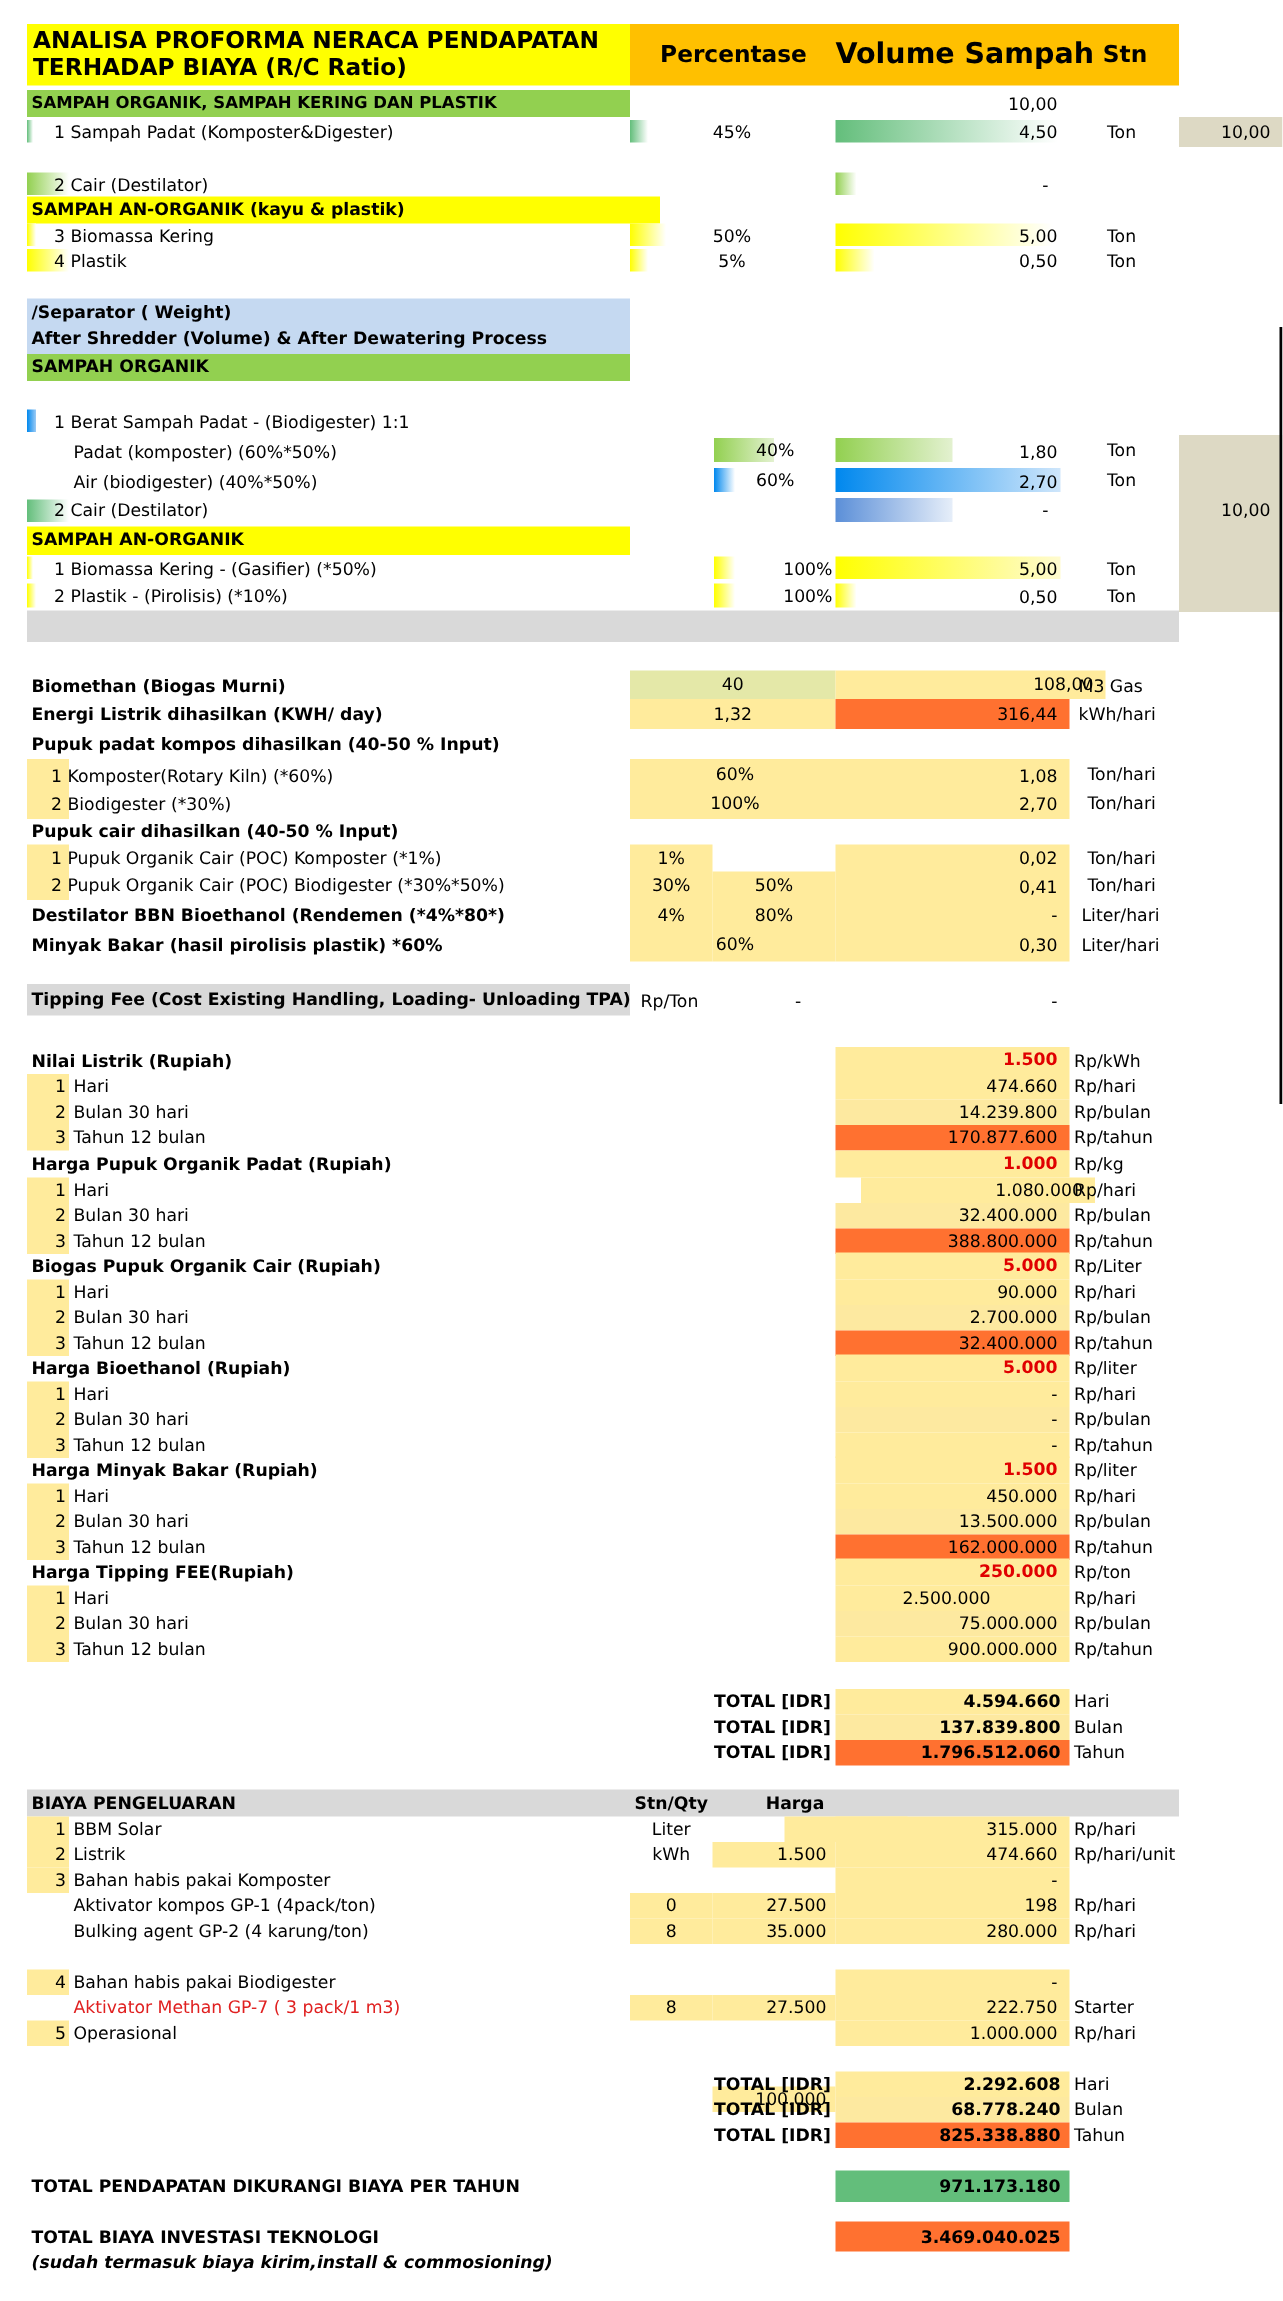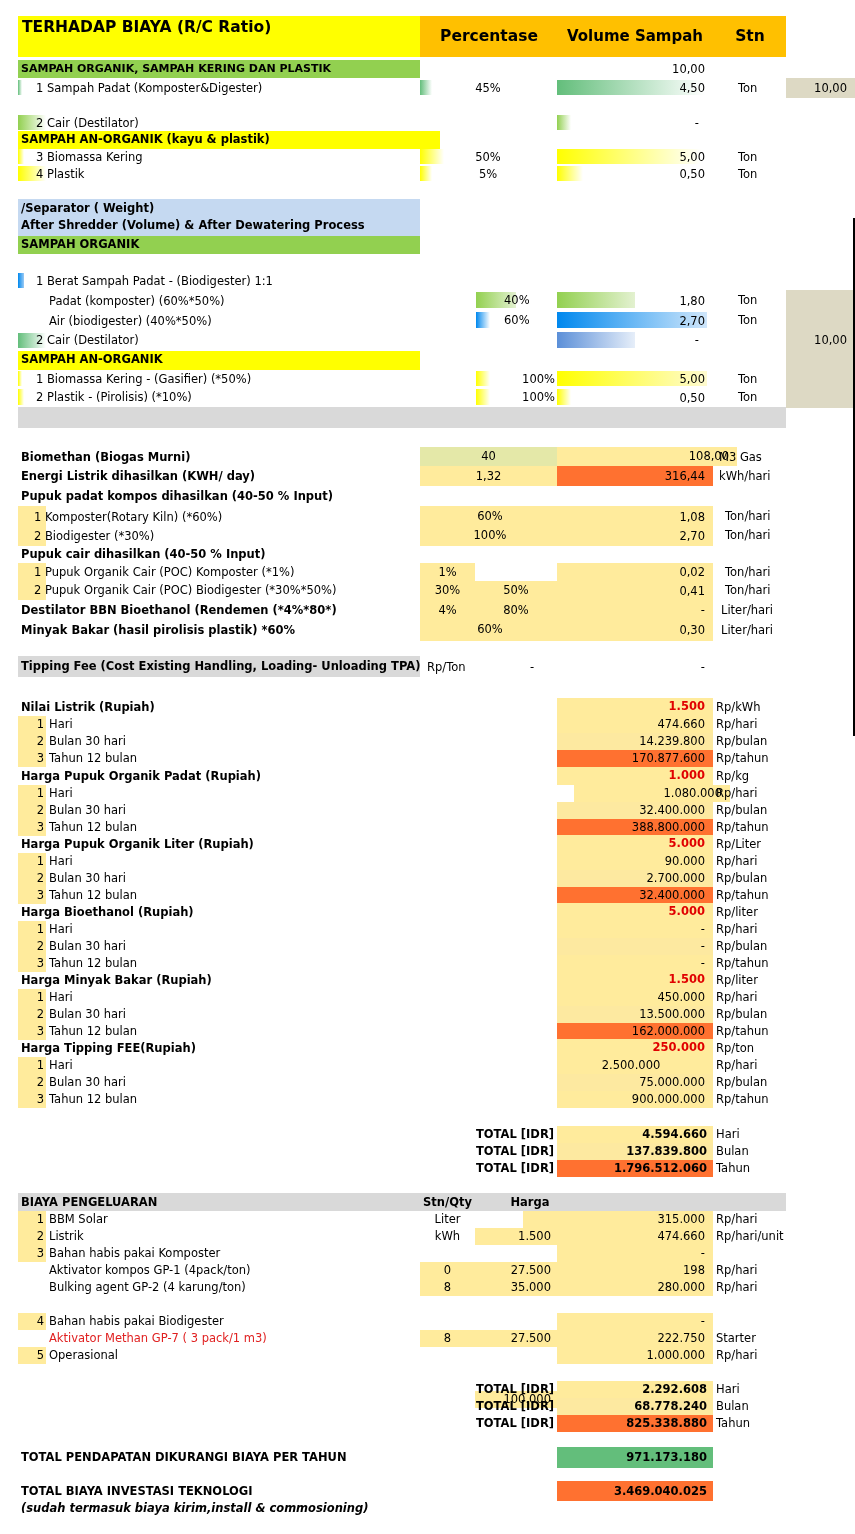--- a/index.html
+++ b/index.html
@@ -21,25 +21,26 @@
   .green-tot { background:#63be7b; }
   .red { color:#e00000; }
   .redtxt { color:#e02020; }
   .num-idx { position:absolute; width:28px; text-align:right; padding-right:2px; box-sizing:border-box; }
   .bar { position:absolute; }
 </style>
 </head>
 <body>
 
 <div class="abs yel-h" style="left:18px; top:16px; width:402px; height:41px; padding:2px 4px; font-size:15.5px; font-weight:bold; line-height:18px;">
+  <div>ANALISA PROFORMA NERACA PENDAPATAN</div>
   <div>TERHADAP BIAYA (R/C Ratio)</div>
 </div>
 <div class="abs" style="left:420px; top:16px; width:366px; height:41px; background:#ffc000;"></div>
 <div class="abs b c" style="left:430px; top:28px; width:118px; font-size:15.5px;">Percentase</div>
-<div class="abs b c" style="left:557px; top:28px; width:156px; font-size:15px;">Volume Sampah</div>
+<div class="abs b c" style="left:557px; top:28px; width:156px; font-size:19px;">Volume Sampah</div>
 <div class="abs b c" style="left:725px; top:28px; width:50px; font-size:15.5px;">Stn</div>
 
 <div class="abs green-h b" style="left:18px; top:60px; width:402px; height:18px; padding-left:3px; font-size:11px;">SAMPAH ORGANIK, SAMPAH KERING DAN PLASTIK</div>
 <div class="abs r" style="left:557px; top:61px; width:148px;">10,00</div>
 
 <div class="bar" style="left:18px; top:80px; width:4px; height:15px; background:linear-gradient(90deg,#63be7b,#fff);"></div>
 <div class="abs" style="left:36px; top:80px;">
   <span>1</span>
   <span>Sampah Padat (Komposter&amp;Digester)</span>
 </div>
@@ -255,21 +256,21 @@
       <span style="position:absolute;left:31px;">Bulan 30 hari</span>
     </div>
     <div class="abs y2 r" style="left:557px; top:802px; width:156px; height:17px; padding-right:8px;">32.400.000</div>
     <div class="abs" style="left:716px; top:802px;">Rp/bulan</div>
     <div class="abs" style="left:18px; top:819px; width:400px;">
       <span class="num-idx" style="left:0;top:0;">3</span>
       <span style="position:absolute;left:31px;">Tahun 12 bulan</span>
     </div>
     <div class="abs org r" style="left:557px; top:819px; width:156px; height:17px; padding-right:8px;">388.800.000</div>
     <div class="abs" style="left:716px; top:819px;">Rp/tahun</div>
-    <div class="abs b" style="left:21px; top:836px;">Harga Pupuk Organik Liter (Rupiah)</div>
+    <div class="abs b" style="left:21px; top:836px;">Biogas Pupuk Organik Cair (Rupiah)</div>
     <div class="abs y1 b r red" style="left:557px; top:835px; width:156px; height:18px; padding-right:8px;">5.000</div>
     <div class="abs" style="left:716px; top:836px;">Rp/Liter</div>
     <div class="bar y1" style="left:18px; top:853px; width:28px; height:51px;"></div>
     <div class="abs" style="left:18px; top:853px; width:400px;">
       <span class="num-idx" style="left:0;top:0;">1</span>
       <span style="position:absolute;left:31px;">Hari</span>
     </div>
     <div class="abs y1 r" style="left:557px; top:853px; width:156px; height:17px; padding-right:8px;">90.000</div>
     <div class="abs" style="left:716px; top:853px;">Rp/hari</div>
     <div class="abs" style="left:18px; top:870px; width:400px;">

